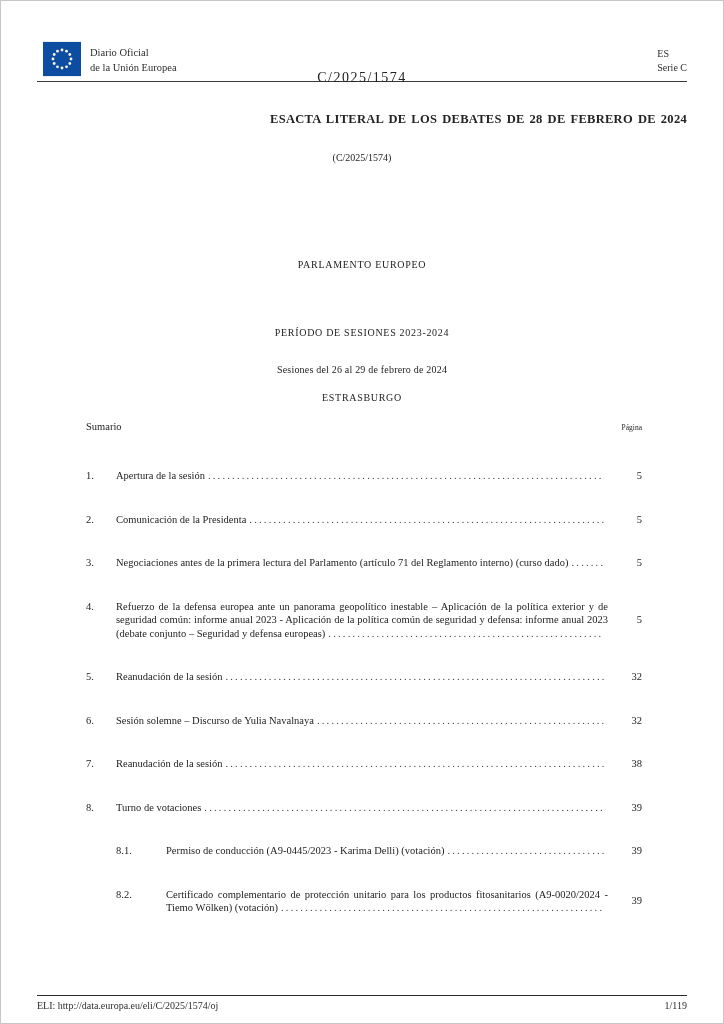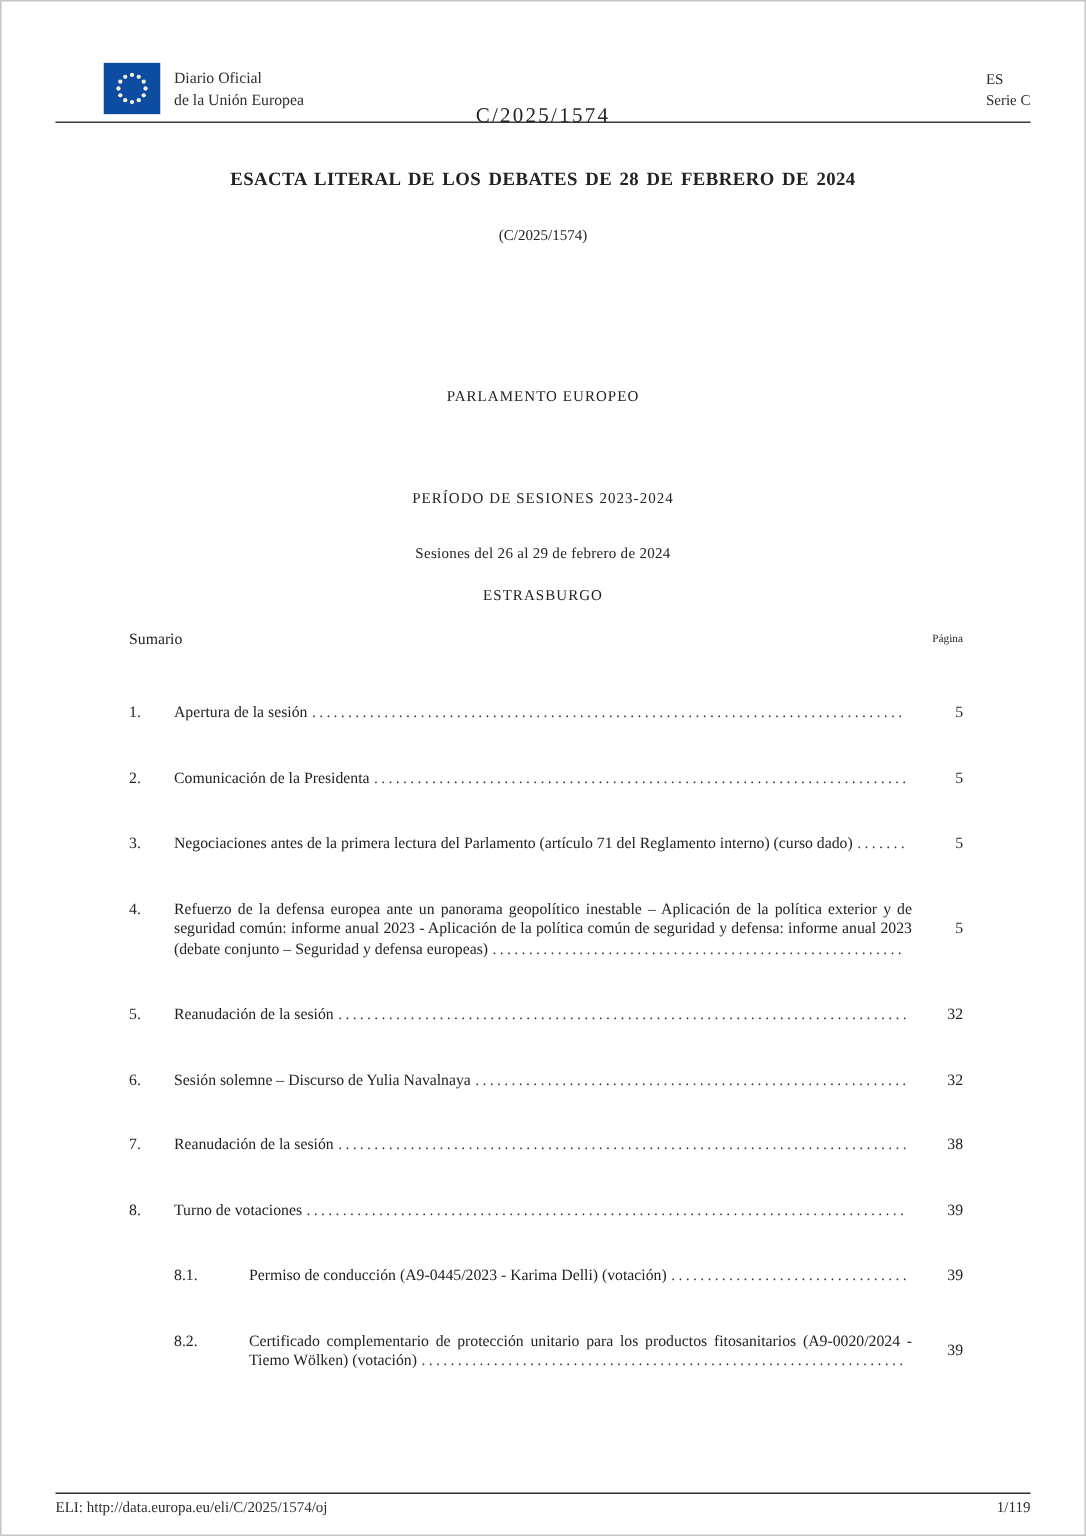--- a/index.html
+++ b/index.html
@@ -12,36 +12,36 @@
   .page {
     position:relative;
     width:724px; height:1024px;
     border:1px solid #c6c6c6;
     padding:40px 36px 0 36px;
     overflow:hidden;
     background:#fff;
   }
   
   .header { display:flex; justify-content:space-between; align-items:flex-start; }
-  .masthead { display:flex; gap:9px; margin-left:32px; }
+  .masthead { display:flex; gap:9px; margin-left:6px; }
   .flag { width:38px; height:36px; flex:none; }
   .masthead-text { font-size:10.5px; line-height:15px; padding-top:4px; color:#2e2e2e; }
   .header-right { font-size:10px; line-height:14px; padding-top:6px; color:#2e2e2e; }
   .rule { border:none; border-top:1.4px solid #3a3a3a; margin-top:4px; }
   .dateline { text-align:right; font-size:10px; margin-top:5px; }
   .doc-number { text-align:center; font-size:14px; letter-spacing:1.5px; margin-top:-12px; }
-  .title { text-align:center; font-weight:bold; font-size:12.5px; letter-spacing:.3px; word-spacing:1.5px; margin-top:26px; }
+  .title { text-align:right; font-weight:bold; font-size:12.5px; letter-spacing:.3px; word-spacing:1.5px; margin-top:26px; }
   .subtitle { text-align:center; font-size:10px; margin-top:25px; }
   .centered-caps { text-align:center; font-size:10px; letter-spacing:.7px; }
   .institution { margin-top:96px; }
   .period { margin-top:57px; }
   .session-dates { text-align:center; font-size:10px; margin-top:26px; letter-spacing:.2px; }
   .city { margin-top:17px; }
   
-  .toc-header { display:flex; justify-content:space-between; align-items:flex-start; margin:18px 45px 0 49px; }
+  .toc-header { display:flex; justify-content:space-between; align-items:flex-end; margin:18px 45px 0 49px; }
   .toc-title { font-size:10.5px; }
   .toc-page-label { font-size:7.5px; }
   .toc { margin:37px 45px 0 49px; }
   .toc-row { display:flex; align-items:flex-start; margin-bottom:30px; font-size:10.5px; line-height:13.5px; }
   .toc-num { width:30px; flex:none; }
   .toc-row.sub { padding-left:30px; }
   .toc-row.sub .toc-num { width:50px; }
   .toc-text { flex:1; text-align:justify; }
   .toc-dots { letter-spacing:2.2px; margin-left:3px; color:#3a3a3a; white-space:nowrap; }
   .toc-page { flex:none; width:26px; margin-left:8px; text-align:right; align-self:center; }

